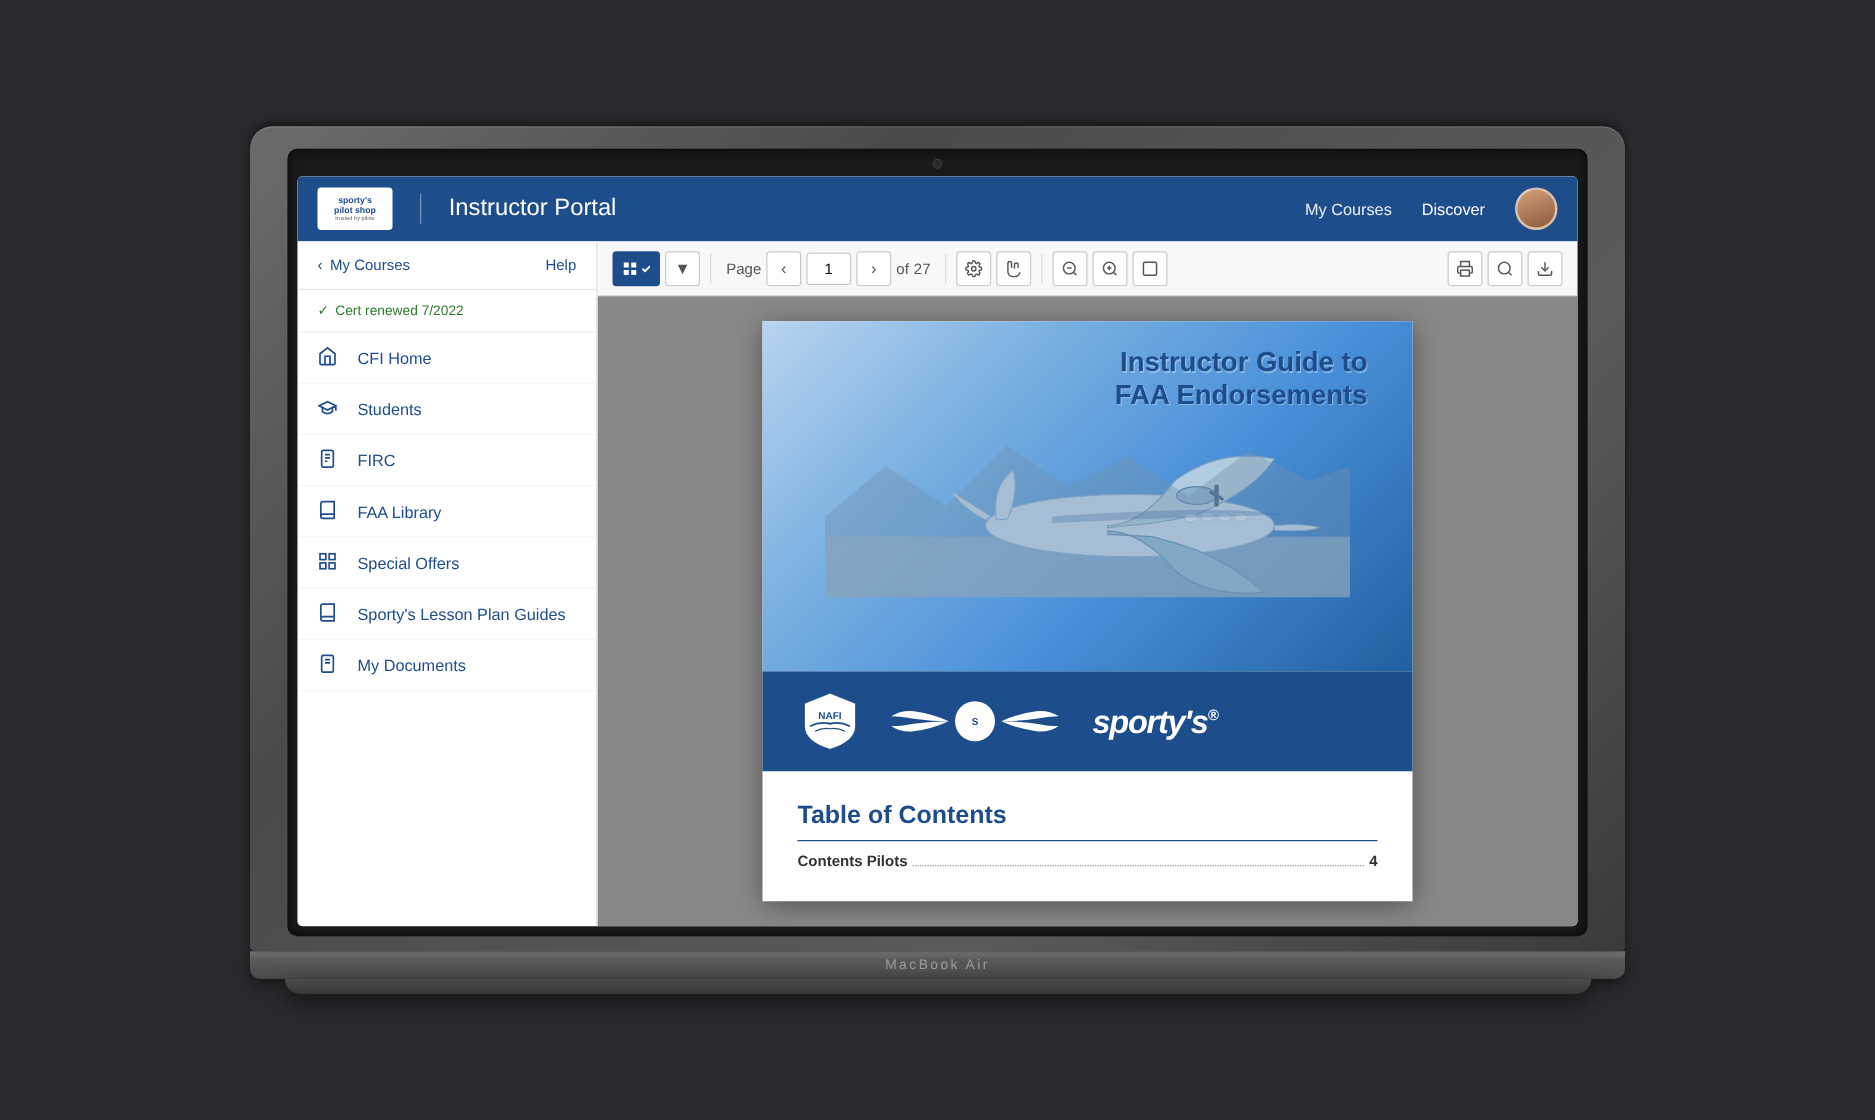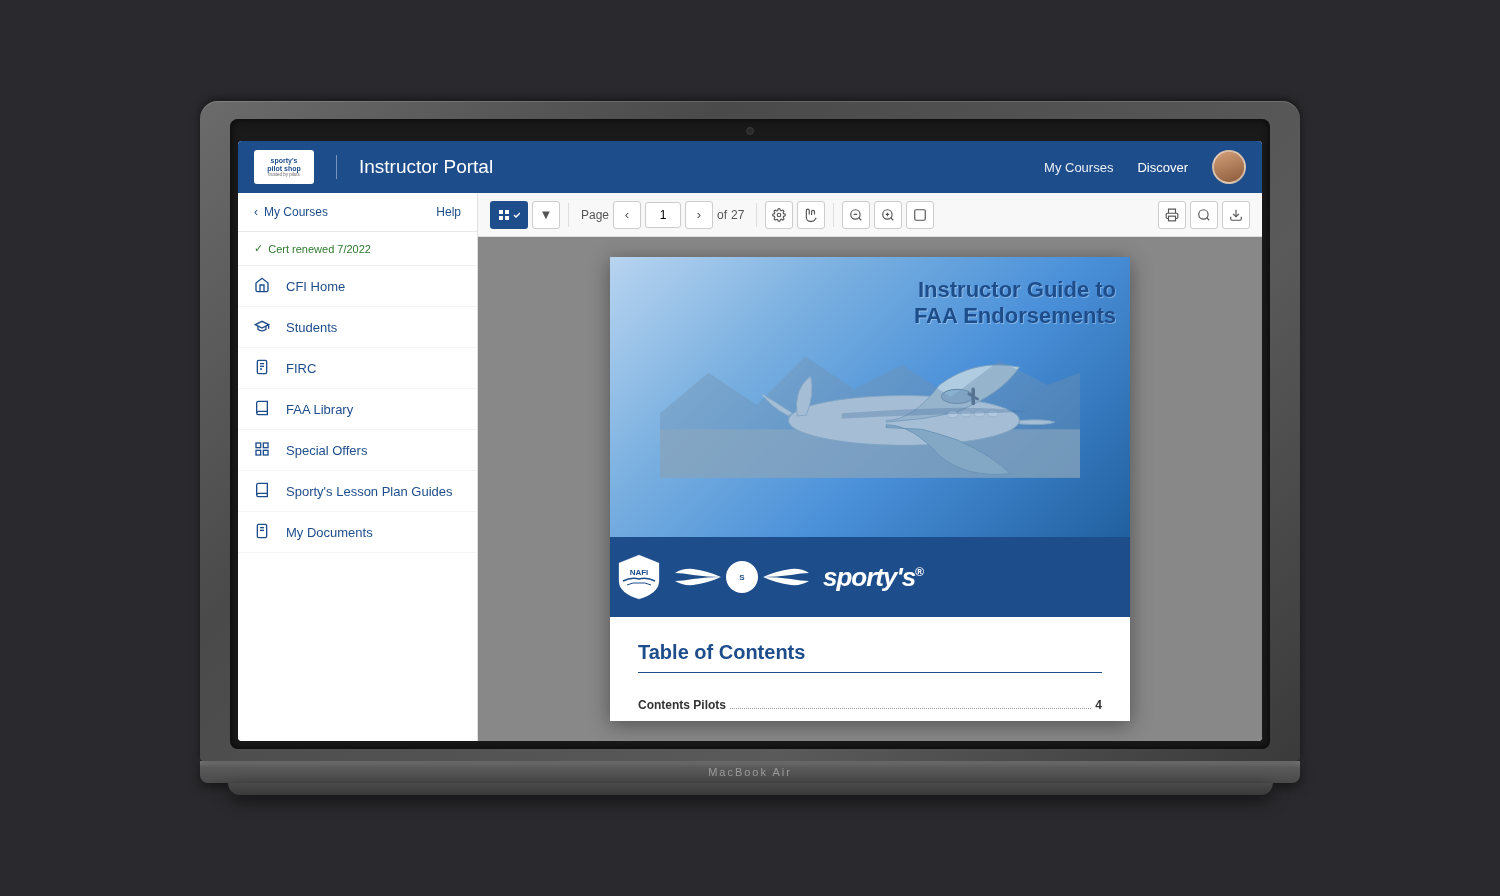--- a/index.html
+++ b/index.html
@@ -315,44 +315,44 @@
       position: relative;
       overflow: hidden;
       display: flex;
       align-items: center;
       justify-content: center;
     }
 
     .cover-title-overlay {
       position: absolute;
       top: 20px;
-      right: 14px;
+      right: 36px;
       text-align: right;
     }
 
     .cover-title-text {
       font-size: 22px;
       font-weight: 900;
       color: #1e4d8c;
       line-height: 1.2;
       text-shadow: 1px 1px 0 rgba(255,255,255,0.3);
     }
 
     
     .plane-svg {
       width: 420px;
       height: 200px;
     }
 
     .pdf-cover-footer {
       background: #1e4d8c;
-      padding: 16px 7px;
-      display: flex;
-      align-items: center;
-      gap: 12px;
+      padding: 16px 32px;
+      display: flex;
+      align-items: center;
+      gap: 25px;
     }
 
     .nafi-logo {
       display: flex;
       align-items: center;
       gap: 6px;
     }
 
     .nafi-shield {
       width: 44px;
@@ -374,21 +374,21 @@
 
     
     .pdf-toc {
       padding: 24px 28px 16px;
     }
 
     .toc-title {
       font-size: 20px;
       font-weight: 800;
       color: #1e4d8c;
-      margin-bottom: 20px;
+      margin-bottom: 4px;
       padding-bottom: 8px;
       border-bottom: 1px solid #1e4d8c;
     }
 
     .toc-item {
       display: flex;
       align-items: baseline;
       font-size: 12px;
       color: #333;
       padding: 4px 0;

